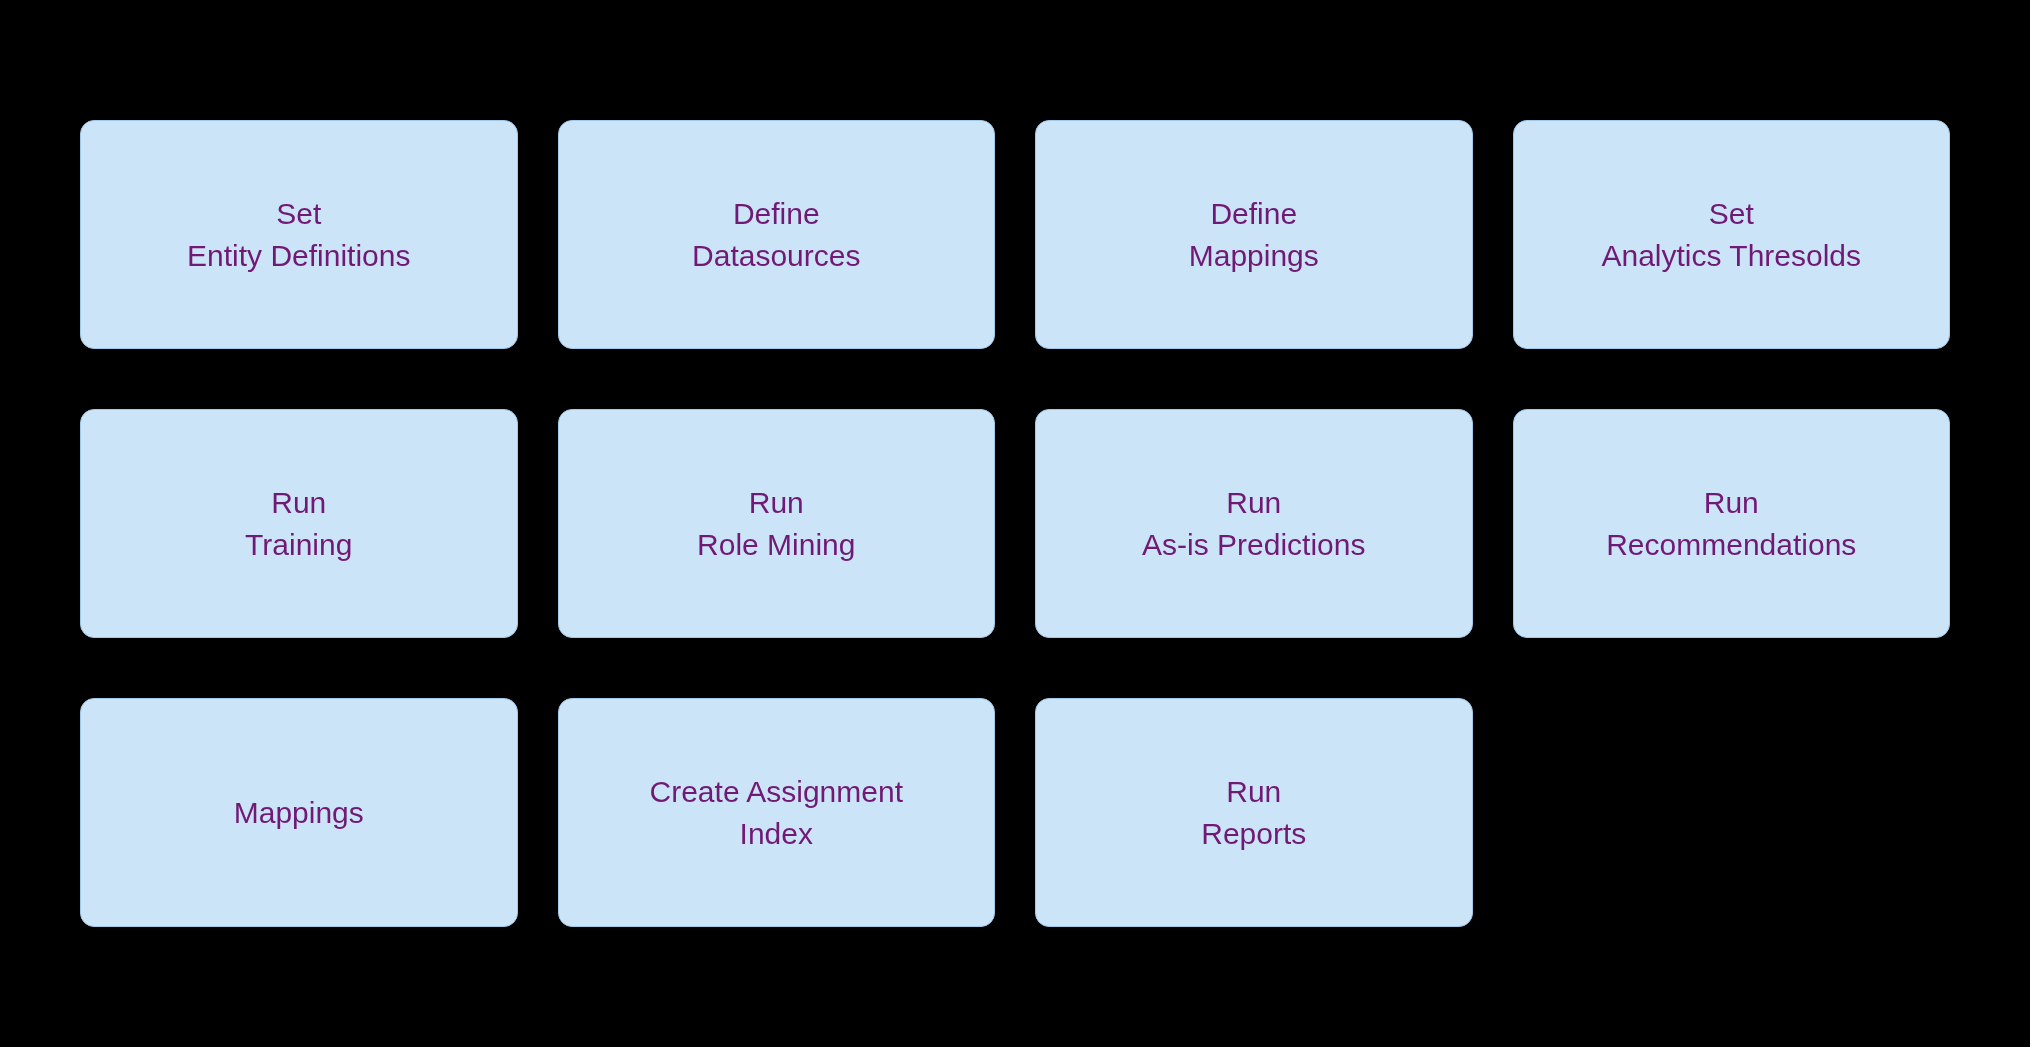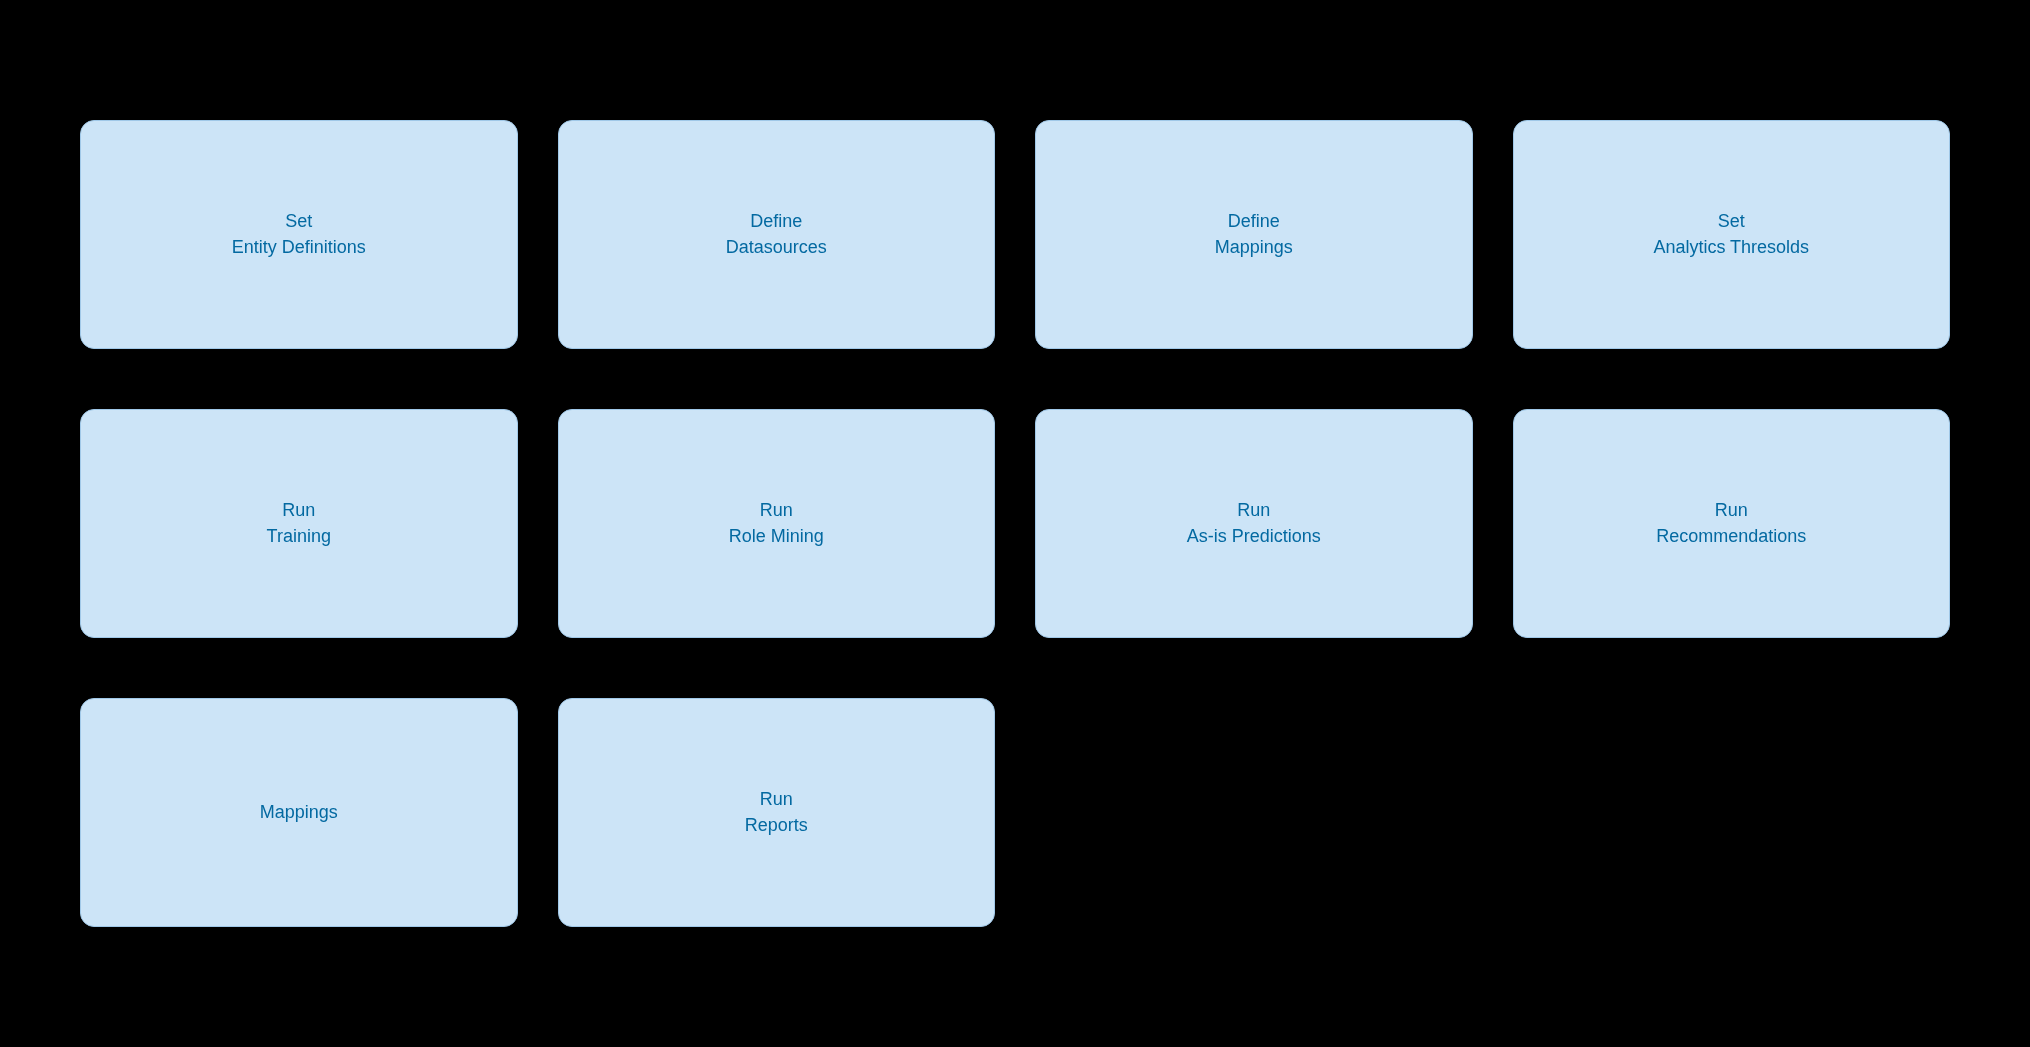--- a/index.html
+++ b/index.html
@@ -32,23 +32,23 @@
       border-radius: 14px;
       display: flex;
       align-items: center;
       justify-content: center;
       text-align: center;
       padding: 20px;
       cursor: pointer;
     }
 
     .card-label {
-      font-size: 18px;
+      font-size: 30px;
       font-weight: 400;
-      color: #0369a1;
+      color: #701a75;
       line-height: 1.4;
     }
   </style>
 </head>
 <body>
 
 <div class="grid-container">
 <div class="card">
       <span class="card-label">Set<br>Entity Definitions</span>
     </div>
@@ -70,15 +70,18 @@
     <div class="card">
       <span class="card-label">Run<br>As-is Predictions</span>
     </div>
     <div class="card">
       <span class="card-label">Run<br>Recommendations</span>
     </div>
     <div class="card">
       <span class="card-label">Mappings</span>
     </div>
     <div class="card">
+      <span class="card-label">Create Assignment<br>Index</span>
+    </div>
+    <div class="card">
       <span class="card-label">Run<br>Reports</span>
     </div>
   </div>
 
 </body></html>

